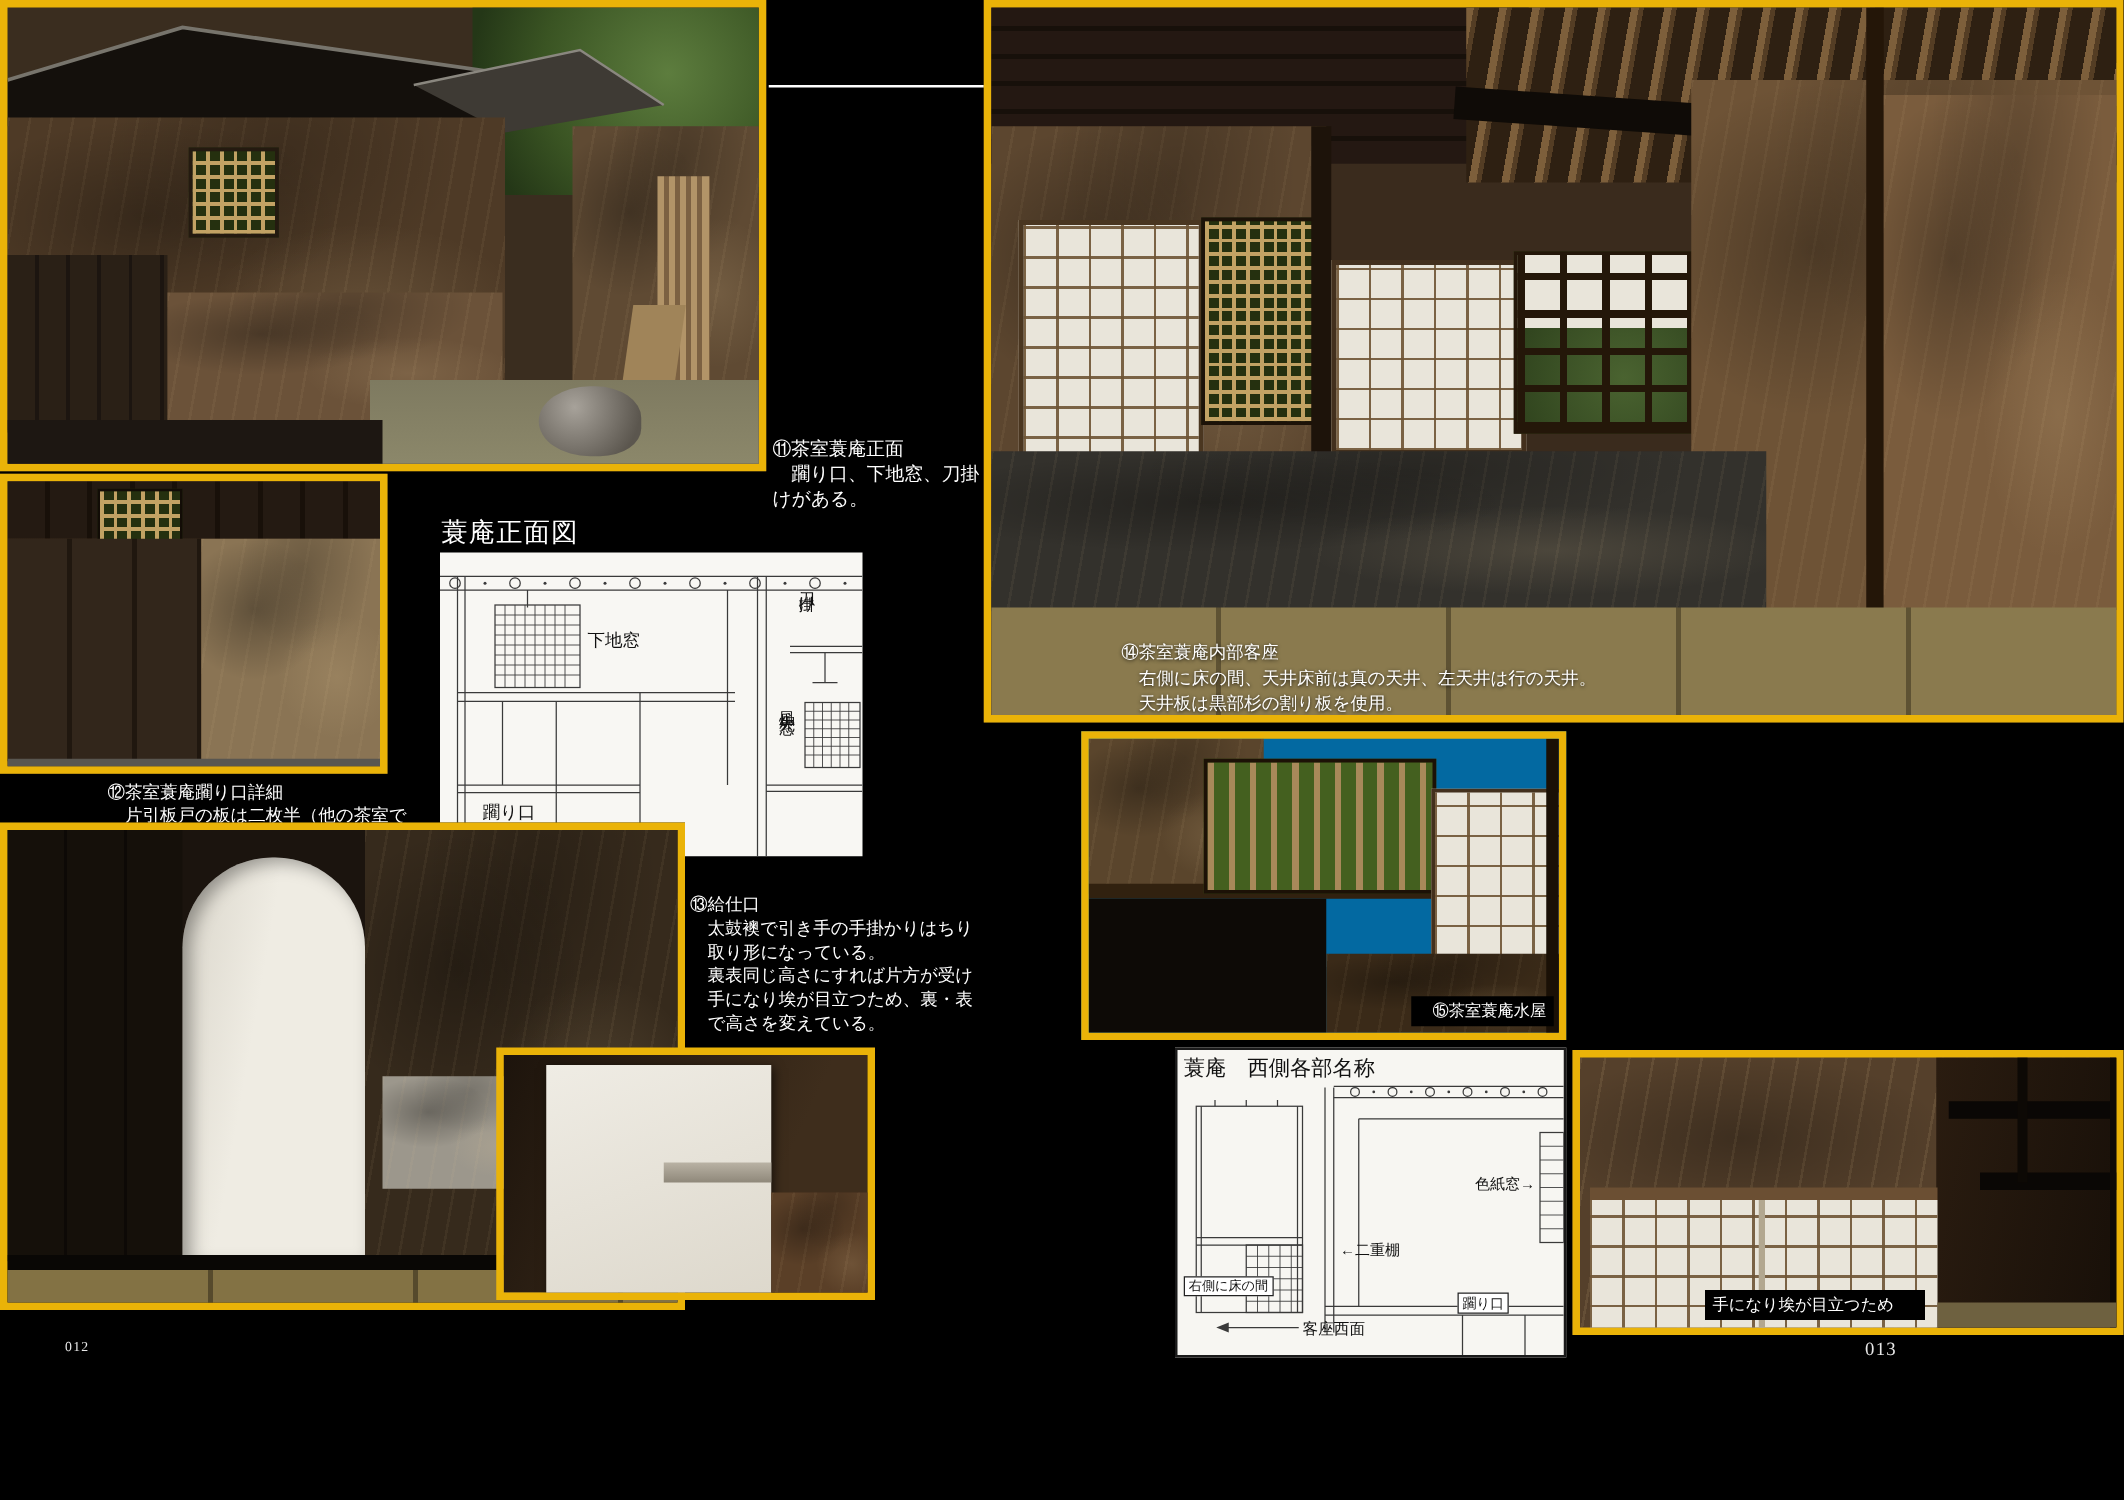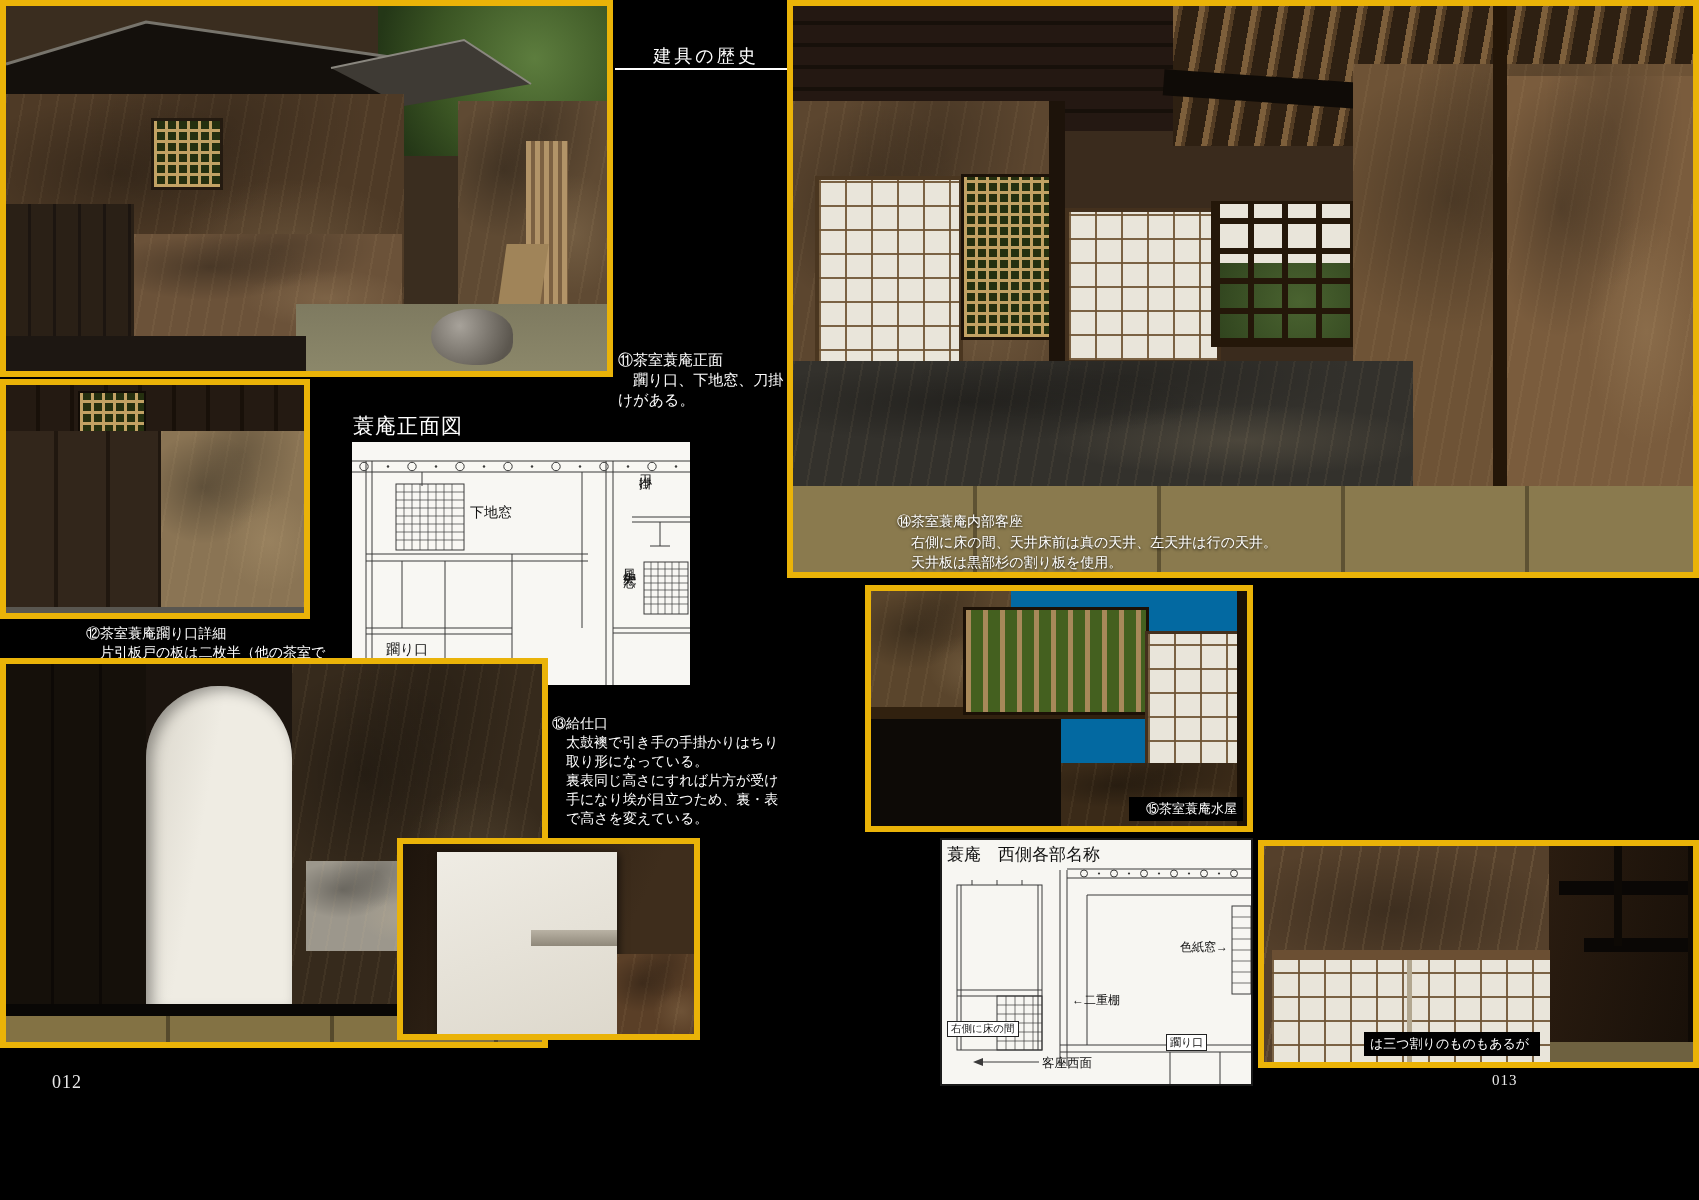--- a/index.html
+++ b/index.html
@@ -49,23 +49,20 @@
     <div class="abs" style="left:0;top:198px;width:128px;height:142px;background:repeating-linear-gradient(90deg,#2a2016 0 22px,#1c1510 22px 25px)"></div>
     <div class="abs mottle" style="left:128px;top:228px;width:268px;height:104px;background-color:#6b5239"></div>
     <div class="abs mottle" style="left:452px;top:95px;width:161px;height:215px;background-color:#5f4a33"></div>
     <div class="abs" style="left:520px;top:135px;width:42px;height:165px;background:repeating-linear-gradient(90deg,#b29468 0 5px,#7c6142 5px 9px)"></div>
     <div class="abs" style="left:495px;top:238px;width:42px;height:80px;background:#a08459;transform:skewX(-8deg)"></div>
     <div class="abs" style="left:290px;top:298px;width:323px;height:79px;background:linear-gradient(#7e7a60,#8e8a6c)"></div>
     <div class="abs" style="left:425px;top:303px;width:82px;height:56px;border-radius:50% 45% 40% 50%;background:radial-gradient(circle at 35% 30%,#a7a29a,#5b564e 80%)"></div>
     <div class="abs" style="left:0;top:330px;width:300px;height:47px;background:#1d1712"></div>
   </div>
 
-  <div class="abs serif" style="left:615px;top:0;width:182px;height:70px;color:#fff">
-    <div class="abs" style="left:0;top:44px;width:182px;text-align:center;font-size:18px;letter-spacing:3px">建具の歴史</div>
-  </div>
   <div class="abs" style="left:615px;top:68px;width:181px;height:2px;background:#fff"></div>
 
   <div class="cap" style="left:618px;top:350px;width:180px;font-size:15px;line-height:20px">
     <div class="ln">⑪茶室蓑庵正面</div>
     <div class="ln">　躙り口、下地窓、刀掛</div>
     <div class="ln">けがある。</div>
   </div>
 
   <div class="photo" style="left:0;top:379px;width:310px;height:240px;background:#46331f">
     <div class="abs" style="left:0;top:0;width:306px;height:46px;background:repeating-linear-gradient(90deg,#241a12 0 30px,#181009 30px 34px)"></div>
@@ -139,21 +136,21 @@
     <div class="ln">　手になり埃が目立つため、裏・表</div>
     <div class="ln">　で高さを変えている。</div>
   </div>
 
   <div class="photo" style="left:397px;top:838px;width:303px;height:202px;background:linear-gradient(115deg,#1d140c,#3e2d1c 70%);z-index:3">
     <div class="abs" style="left:34px;top:8px;width:180px;height:184px;background:linear-gradient(160deg,#efece4,#ddd8cc);box-shadow:2px 2px 8px rgba(0,0,0,.6)"></div>
     <div class="abs" style="left:128px;top:86px;width:86px;height:16px;background:linear-gradient(#b9b2a4,#8f887a)"></div>
     <div class="abs mottle" style="left:214px;top:110px;width:89px;height:92px;background-color:#5a3f27"></div>
   </div>
 
-  <div class="abs serif" style="left:52px;top:1072px;color:#e8e8e8;font-size:18px;letter-spacing:1px">012</div>
+  <div class="abs serif" style="left:52px;top:1072px;color:#e8e8e8;font-size:11px;letter-spacing:1px">012</div>
 
   <div class="photo" style="left:787px;top:0;width:912px;height:578px;background:#3a2b1d">
     <div class="abs" style="left:0;top:0;width:430px;height:125px;background:repeating-linear-gradient(0deg,#241812 0 18px,#17100a 18px 22px)"></div>
     <div class="abs" style="left:380px;top:0;width:528px;height:140px;background:repeating-linear-gradient(100deg,#7d5f3b 0 6px,#543d24 6px 10px,#2e2012 10px 26px)"></div>
     <div class="abs" style="left:370px;top:82px;width:540px;height:26px;background:#0f0b07;transform:rotate(4deg)"></div>
     <div class="abs mottle" style="left:0;top:95px;width:268px;height:330px;background-color:#5c462f"></div>
     <div class="abs shoji" style="left:22px;top:170px;width:140px;height:195px;border:4px solid #4a3620"></div>
     <div class="abs lattice" style="left:168px;top:168px;width:88px;height:160px;border:3px solid #1c1208"></div>
     <div class="abs" style="left:256px;top:95px;width:16px;height:390px;background:#1d130a"></div>
     <div class="abs shoji" style="left:272px;top:202px;width:148px;height:148px;border:4px solid #43301d"></div>
@@ -228,19 +225,19 @@
     <div class="abs" style="left:285px;top:0;width:152px;height:224px;background:linear-gradient(100deg,#2a1c10,#170f08)"></div>
     <div class="abs" style="left:295px;top:35px;width:132px;height:14px;background:#0a0705"></div>
     <div class="abs" style="left:320px;top:92px;width:117px;height:14px;background:#0a0705"></div>
     <div class="abs" style="left:350px;top:0;width:8px;height:100px;background:#0d0905"></div>
     <div class="abs" style="left:424px;top:0;width:13px;height:224px;background:#0f0a05"></div>
     <div class="abs" style="left:8px;top:104px;width:278px;height:10px;background:#6b4f33"></div>
     <div class="abs shoji" style="left:8px;top:114px;width:278px;height:110px"></div>
     <div class="abs" style="left:143px;top:114px;width:5px;height:110px;background:#b2a78f"></div>
     <div class="abs" style="left:286px;top:196px;width:151px;height:28px;background:#6e6140"></div>
     <div class="bar" style="left:100px;bottom:6px;width:176px;height:24px;font-size:13px">
-      <span>は三つ割りのものもあるが</span>
+      <span>手になり埃が目立つため</span>
     </div>
   </div>
 
   <div class="abs serif" style="left:1492px;top:1072px;color:#e8e8e8;font-size:15px;letter-spacing:1px">013</div>
 
 </div>
 
 </body></html>

